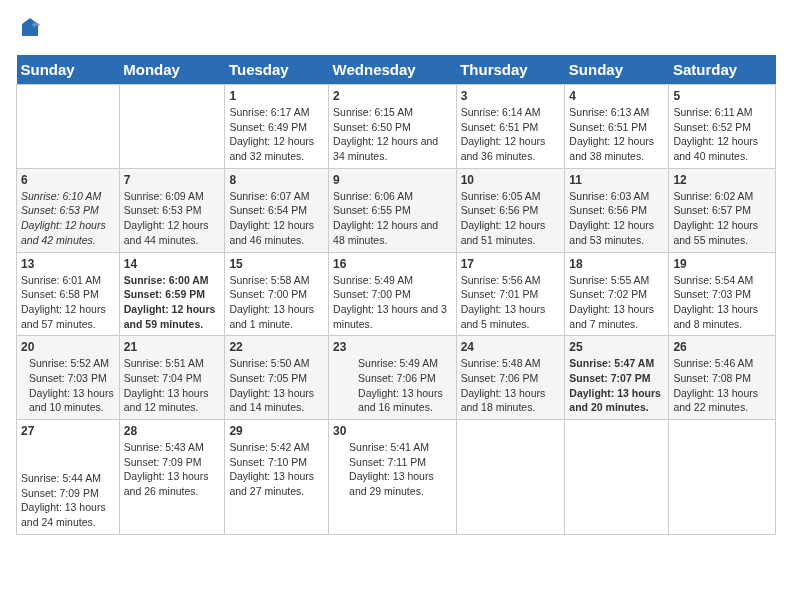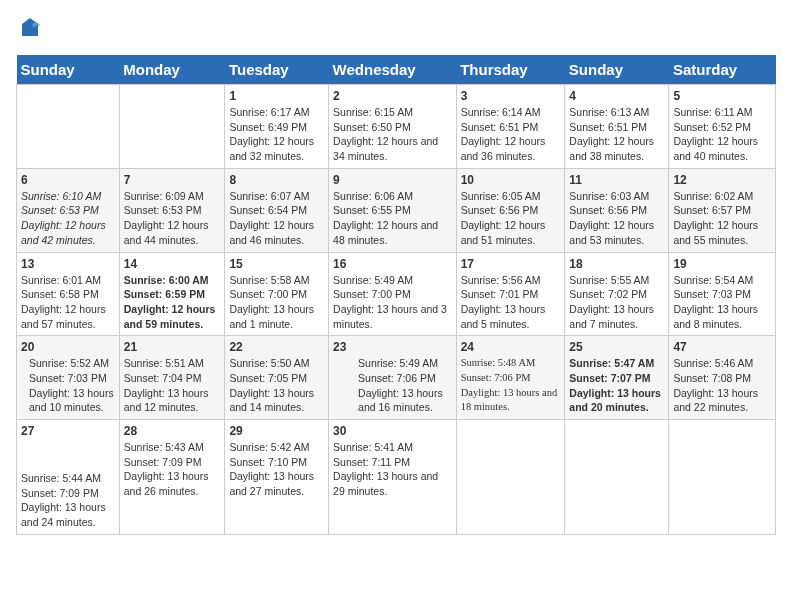--- a/index.html
+++ b/index.html
@@ -260,32 +260,32 @@
 Daylight: 13 hours and 14 minutes.</div>
         </td>
         <td>
           <span class="day-num">23</span>
           <div class="cell-content" style="white-space: pre-line; margin-left: 25px;">Sunrise: 5:49 AM
 Sunset: 7:06 PM
 Daylight: 13 hours and 16 minutes.</div>
         </td>
         <td>
           <span class="day-num">24</span>
-          <div class="cell-content" style="white-space: pre-line; font-family: Liberation Serif, serif;">Sunrise: 5:48 AM
+          <div class="cell-content" style="white-space: pre-line;">Sunrise: 5:48 AM
 Sunset: 7:06 PM
 Daylight: 13 hours and 18 minutes.</div>
         </td>
         <td>
           <span class="day-num">25</span>
           <div class="cell-content" style="white-space: pre-line; font-weight: bold;">Sunrise: 5:47 AM
 Sunset: 7:07 PM
 Daylight: 13 hours and 20 minutes.</div>
         </td>
         <td>
-          <span class="day-num">47</span>
+          <span class="day-num">26</span>
           <div class="cell-content" style="white-space: pre-line;">Sunrise: 5:46 AM
 Sunset: 7:08 PM
 Daylight: 13 hours and 22 minutes.</div>
         </td>
       </tr>
       <tr>
         <td>
           <span class="day-num">27</span>
           <div class="cell-content" style="white-space: pre-line; margin-top: 33px;">Sunrise: 5:44 AM
 Sunset: 7:09 PM
@@ -298,21 +298,21 @@
 Daylight: 13 hours and 26 minutes.</div>
         </td>
         <td>
           <span class="day-num">29</span>
           <div class="cell-content" style="white-space: pre-line;">Sunrise: 5:42 AM
 Sunset: 7:10 PM
 Daylight: 13 hours and 27 minutes.</div>
         </td>
         <td>
           <span class="day-num">30</span>
-          <div class="cell-content" style="white-space: pre-line;">Sunrise: 5:41 AM
+          <div class="cell-content" style="white-space: pre-line; margin-left: 16px;">Sunrise: 5:41 AM
 Sunset: 7:11 PM
 Daylight: 13 hours and 29 minutes.</div>
         </td>
         <td></td>
         <td></td>
         <td></td>
       </tr>
     </tbody>
 </table>
 

